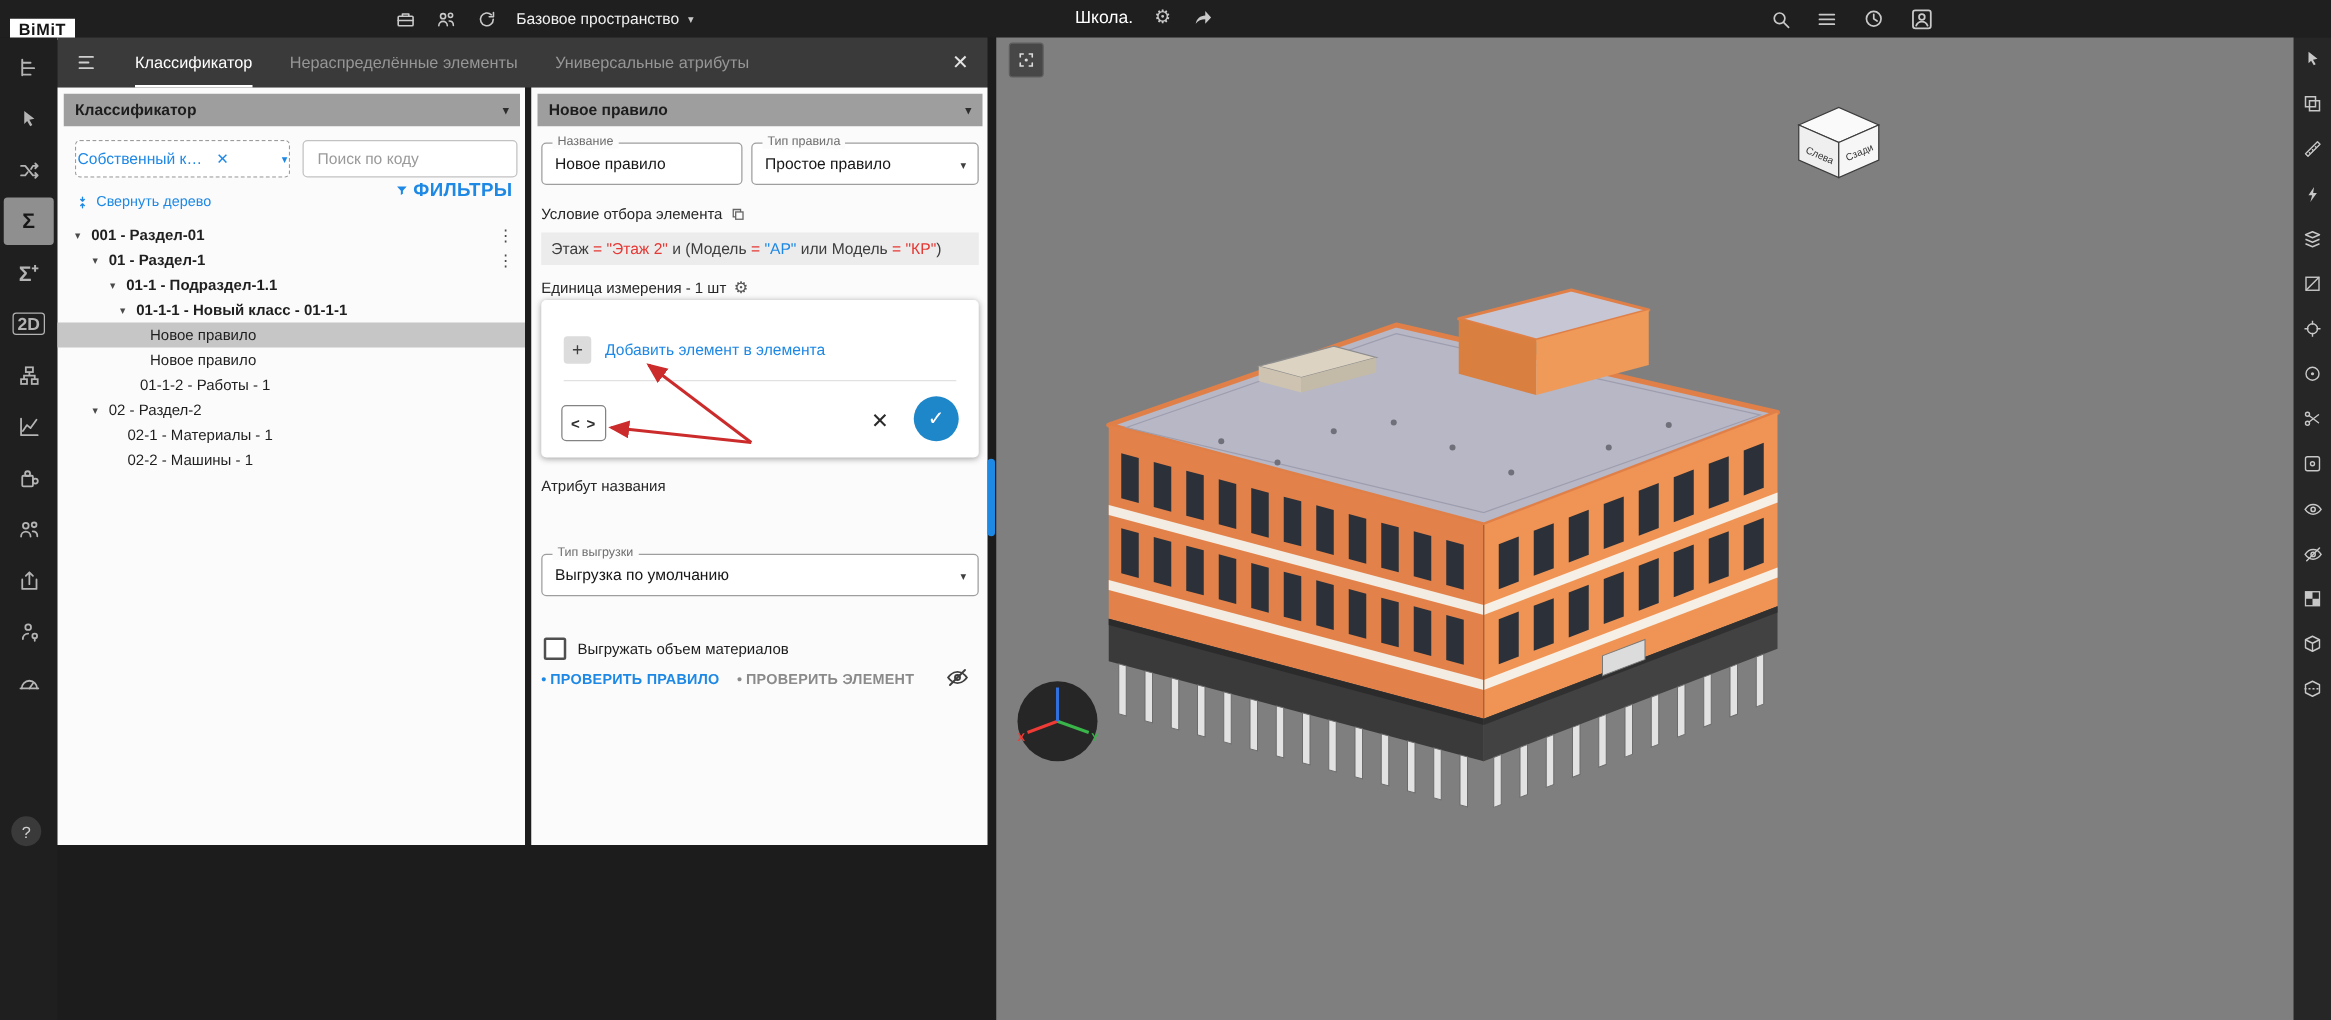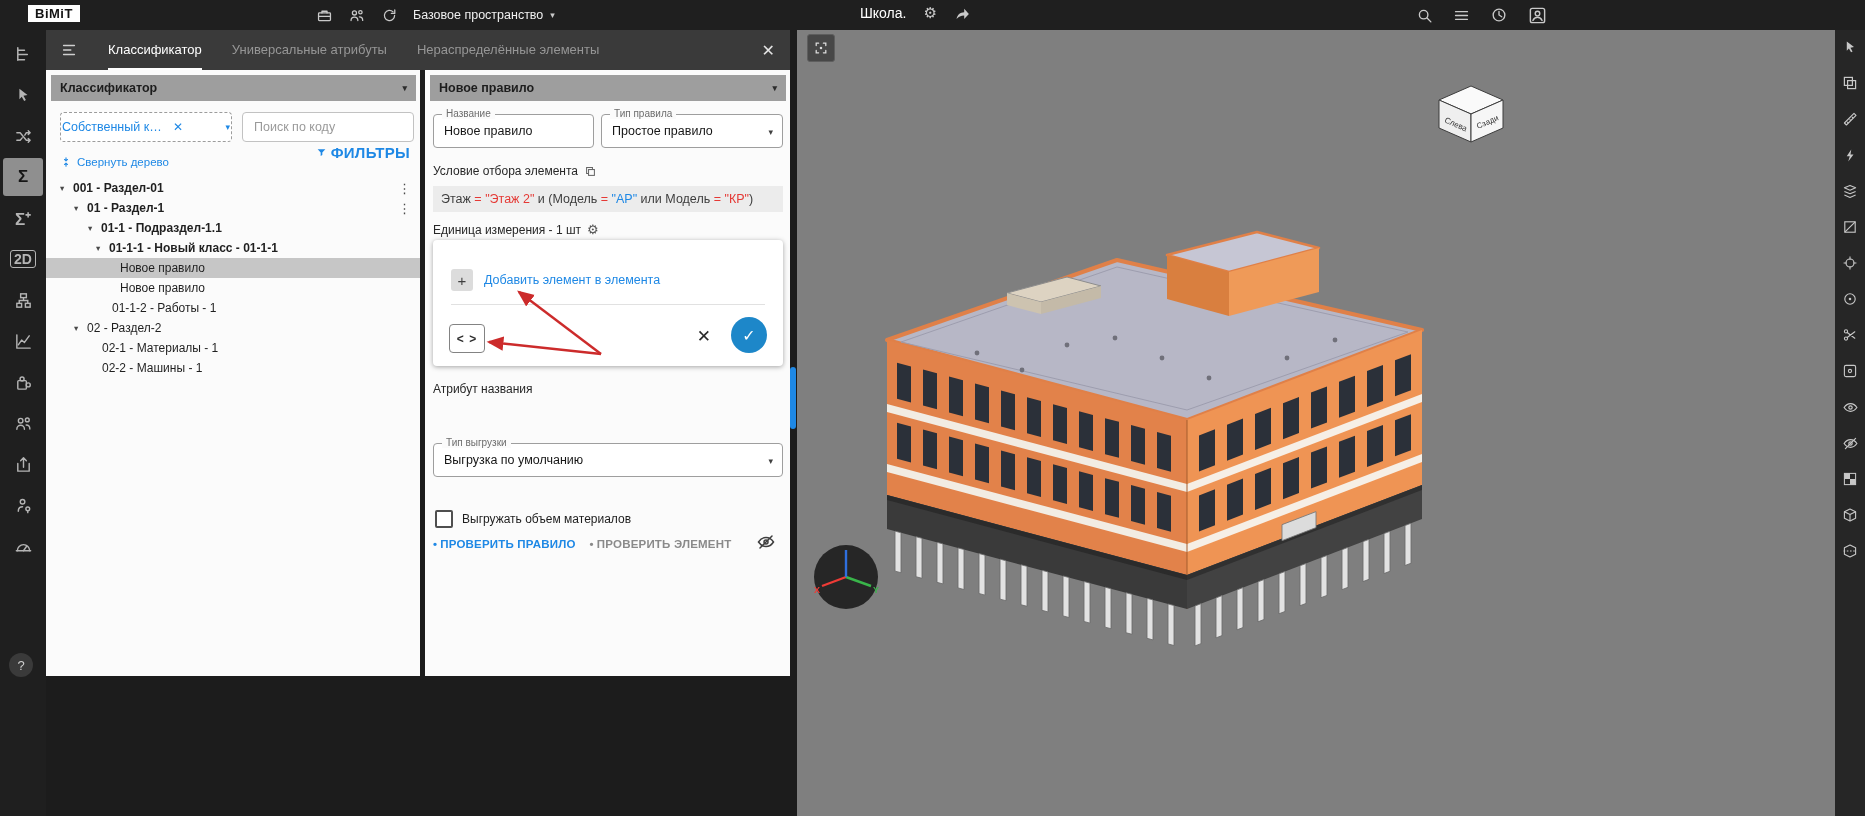--- a/index.html
+++ b/index.html
@@ -1,22 +1,22 @@
 <!DOCTYPE html>
 <html><head>
 <meta charset="utf-8">
 <style>
   html,body{margin:0;padding:0;background:#111;}
   .app{position:relative;width:1865px;height:816px;background:#1c1c1c;overflow:hidden;
        font-family:"Liberation Sans",sans-serif;font-size:12px;color:#ddd;}
   svg{display:block}
   
   .topbar{position:absolute;left:0;top:0;width:1865px;height:30px;background:#1f1f1f;}
-  .logo{position:absolute;left:8px;top:5px;background:#fff;color:#141414;font-weight:bold;
-        font-size:13px;padding:1px 7px;letter-spacing:.5px;cursor:pointer;margin-left:20px;}
+  .logo{position:absolute;left:8px;top:15px;background:#fff;color:#141414;font-weight:bold;
+        font-size:13px;padding:1px 7px;letter-spacing:.5px;cursor:pointer;}
   .tb-left{position:absolute;left:316px;top:0;height:30px;display:flex;align-items:center;gap:15px;}
   .tb-center{position:absolute;left:860px;top:0;height:26px;display:flex;align-items:center;gap:17px;}
   .tb-right{position:absolute;left:1416px;top:0;height:30px;display:flex;align-items:center;gap:20px;}
   .tbi{display:flex;align-items:center;justify-content:center;color:#c9c9c9;cursor:pointer;}
   .ws{display:flex;align-items:center;gap:7px;color:#f0f0f0;font-size:12.5px;cursor:pointer;}
   .ws .caret{font-size:9px;color:#c9c9c9;}
   .proj-title{color:#fff;font-size:14px;}
   .gear-glyph{font-size:15px;color:#c9c9c9;}
   
   .left-toolbar{position:absolute;left:0;top:30px;width:46px;height:786px;background:#1f1f1f;
@@ -260,22 +260,22 @@
       <span>?</span>
     </div>
 
   <div class="tabs-strip">
     <span class="panel-menu">
       <svg width="18" height="18" viewBox="0 0 20 20" fill="none" stroke="currentColor" stroke-width="1.6" stroke-linecap="round">
           <path d="M4 5h12M4 10h8M4 15h12"></path>
         </svg>
     </span>
     <span class="tab active">Классификатор</span>
+    <span class="tab">Нераспределённые элементы</span>
     <span class="tab">Универсальные атрибуты</span>
-    <span class="tab">Нераспределённые элементы</span>
     <span class="tab-close">✕</span>
   </div>
 
   <section class="panel classifier-panel">
     <div class="panel-header">
       <span>Классификатор</span>
       <span class="caret">▾</span>
     </div>
     <div class="chip">
       <span class="chip-label">Собственный кл...</span>

